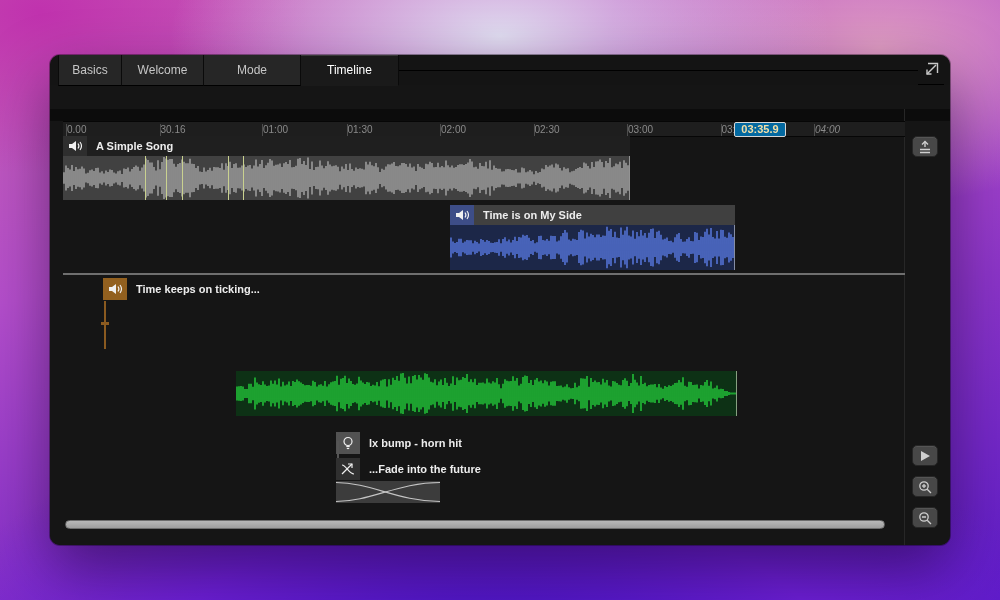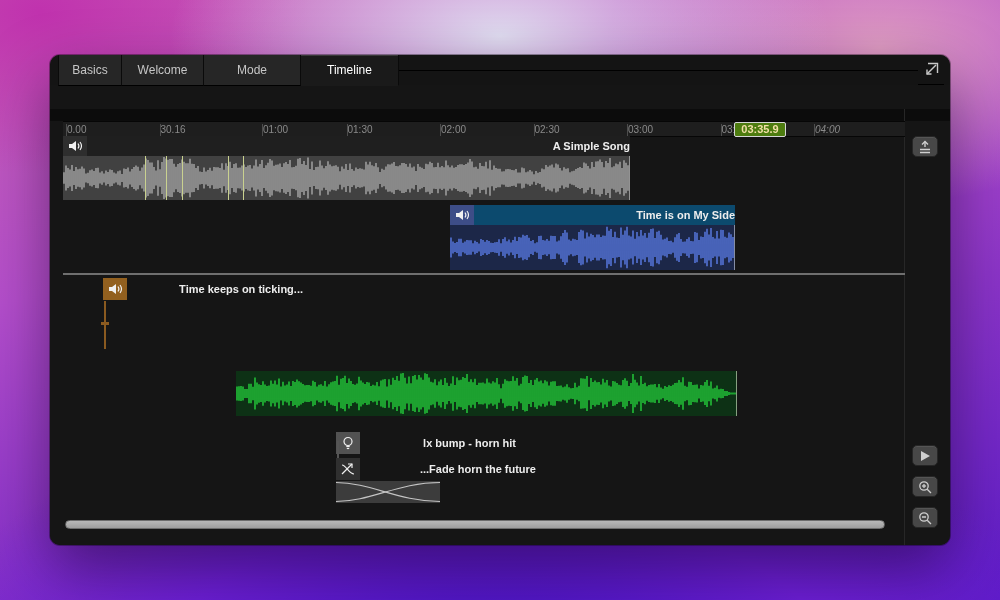--- a/index.html
+++ b/index.html
@@ -55,25 +55,25 @@
   .content{ position:absolute; left:0; top:54px; right:0; bottom:0; background:#151515; }
   .ruler-shadow{ position:absolute; left:0; top:0; right:0; height:12px; background:#0c0c0c; }
   .tracks{ position:absolute; left:13px; top:0; width:842px; height:436px; border-right:1px solid #272727; }
   .ruler{ position:absolute; left:0; top:12px; width:842px; height:16px; background:#1e1e1e; border-top:1px solid #060606; border-bottom:1px solid #060606; }
   .tick{
     position:absolute; top:2px; height:12px; font-size:10px; color:#8a8a8a;
     border-left:1px solid #4d4d4d; line-height:12px; white-space:nowrap;
   }
   .playhead{
     position:absolute; left:671px; top:0px; width:52px; height:15px;
-    background:#4d7c0f; border:1px solid #d6d6d6; border-radius:2px;
+    background:#0369a1; border:1px solid #d6d6d6; border-radius:2px;
     color:#f2dfa7; font-size:11px; font-weight:bold; text-align:center; line-height:13px;
     z-index:5;
   }
-  .cue-head{ position:absolute; height:20px; background:#1f1f1f; display:flex; align-items:center;justify-content:space-between; }
+  .cue-head{ position:absolute; height:20px; background:#1f1f1f; display:flex; align-items:center; }
   .cue-icon{
     width:24px; height:20px; display:flex; align-items:center; justify-content:center; flex:none;
   }
   .cue-name{ color:#ededed; font-size:11px; font-weight:bold; margin-left:9px; white-space:nowrap; }
   .wave{ position:absolute; overflow:hidden; }
   .wave svg{ display:block; }
   .slice{ position:absolute; width:1px; background:#c9d18f; z-index:2; }
   .divider{ position:absolute; left:0; width:842px; height:2px; background:#6f6f6f; }
   .marker-line{ position:absolute; width:2px; background:#8a5a20; }
   .marker-node{ position:absolute; width:8px; height:3px; background:#8a5a20; }
@@ -144,21 +144,21 @@
           <svg width="566" height="44">
             <path d="M1 16.3V27.7M3 9.6V34.4M5 12.1V31.9M7 13.6V30.4M9 9.1V34.9M11 14.9V29.1M13 10.9V33.1M15 13.3V30.7M17 12.8V31.2M19 10.6V33.4M21 12.6V31.4M23 17.6V26.4M25 16.8V27.2M27 14.2V29.8M29 13.6V30.4M31 14.9V29.1M33 12.1V31.9M35 11.7V32.3M37 16.4V27.6M39 15.2V28.8M41 17.5V26.5M43 14.4V29.6M45 16.1V27.9M47 13.5V30.5M49 13.9V30.1M51 16.4V27.6M53 17.6V26.4M55 15.3V28.7M57 14.6V29.4M59 18.1V25.9M61 12.6V31.4M63 12.9V31.1M65 11.6V32.4M67 15.6V28.4M69 13.0V31.0M71 11.0V33.0M73 9.6V34.4M75 10.8V33.2M77 14.8V29.2M79 11.6V32.4M81 8.5V35.5M83 2.6V41.4M85 4.1V39.9M87 6.5V37.5M89 6.5V37.5M91 10.9V33.1M93 14.5V29.5M95 4.3V39.7M97 13.3V30.7M99 5.9V38.1M101 1.1V42.9M103 2.4V41.6M105 3.7V40.3M107 3.1V40.9M109 3.0V41.0M111 7.7V36.3M113 10.8V33.2M115 8.1V35.9M117 7.1V36.9M119 3.6V40.4M121 5.8V38.2M123 7.2V36.8M125 7.2V36.8M127 2.8V41.2M129 7.7V36.3M131 8.1V35.9M133 12.1V31.9M135 10.1V33.9M137 15.5V28.5M139 16.1V27.9M141 11.4V32.6M143 15.6V28.4M145 14.0V30.0M147 11.7V32.3M149 14.8V29.2M151 11.1V32.9M153 11.3V32.7M155 11.2V32.8M157 12.1V31.9M159 7.3V36.7M161 13.7V30.3M163 7.3V36.7M165 10.0V34.0M167 5.7V38.3M169 12.1V31.9M171 7.9V36.1M173 7.2V36.8M175 11.7V32.3M177 11.4V32.6M179 9.6V34.4M181 8.4V35.6M183 11.0V33.0M185 9.4V34.6M187 9.0V35.0M189 12.5V31.5M191 9.4V34.6M193 3.6V40.4M195 10.5V33.5M197 7.9V36.1M199 3.9V40.1M201 12.0V32.0M203 9.3V34.7M205 6.7V37.3M207 3.1V40.9M209 4.4V39.6M211 9.8V34.2M213 8.7V35.3M215 8.4V35.6M217 7.4V36.6M219 10.9V33.1M221 7.3V36.7M223 6.0V38.0M225 8.0V36.0M227 4.1V39.9M229 11.3V32.7M231 11.0V33.0M233 9.7V34.3M235 2.7V41.3M237 2.1V41.9M239 8.0V36.0M241 4.9V39.1M243 9.1V34.9M245 1.4V42.6M247 13.1V30.9M249 5.6V38.4M251 14.0V30.0M253 10.9V33.1M255 10.7V33.3M257 4.4V39.6M259 9.4V34.6M261 12.2V31.8M263 10.0V34.0M265 5.3V38.7M267 8.5V35.5M269 10.2V33.8M271 9.8V34.2M273 9.2V34.8M275 10.8V33.2M277 15.2V28.8M279 10.5V33.5M281 12.7V31.3M283 7.9V36.1M285 14.0V30.0M287 7.4V36.6M289 13.1V30.9M291 14.7V29.3M293 11.4V32.6M295 13.0V31.0M297 12.3V31.7M299 12.7V31.3M301 13.5V30.5M303 5.7V38.3M305 8.6V35.4M307 5.8V38.2M309 9.2V34.8M311 10.2V33.8M313 6.9V37.1M315 11.3V32.7M317 15.9V28.1M319 12.8V31.2M321 13.8V30.2M323 10.4V33.6M325 8.2V35.8M327 8.4V35.6M329 7.5V36.5M331 6.0V38.0M333 9.9V34.1M335 10.2V33.8M337 9.3V34.7M339 7.0V37.0M341 7.0V37.0M343 7.9V36.1M345 10.7V33.3M347 7.6V36.4M349 11.5V32.5M351 10.5V33.5M353 15.0V29.0M355 7.9V36.1M357 10.7V33.3M359 11.8V32.2M361 13.1V30.9M363 7.8V36.2M365 8.3V35.7M367 5.7V38.3M369 7.0V37.0M371 11.2V32.8M373 11.1V32.9M375 6.8V37.2M377 11.2V32.8M379 10.0V34.0M381 11.2V32.8M383 4.4V39.6M385 9.3V34.7M387 11.2V32.8M389 9.4V34.6M391 11.7V32.3M393 10.9V33.1M395 8.9V35.1M397 8.2V35.8M399 8.3V35.7M401 9.1V34.9M403 8.1V35.9M405 6.4V37.6M407 3.0V41.0M409 5.5V38.5M411 11.2V32.8M413 10.7V33.3M415 12.7V31.3M417 6.9V37.1M419 9.9V34.1M421 10.2V33.8M423 5.8V38.2M425 12.6V31.4M427 4.3V39.7M429 13.8V30.2M431 9.5V34.5M433 11.9V32.1M435 12.7V31.3M437 12.7V31.3M439 15.5V28.5M441 15.3V28.7M443 13.3V30.7M445 13.0V31.0M447 13.3V30.7M449 14.0V30.0M451 14.3V29.7M453 13.1V30.9M455 16.6V27.4M457 16.6V27.4M459 11.5V32.5M461 12.2V31.8M463 16.2V27.8M465 15.5V28.5M467 14.1V29.9M469 15.4V28.6M471 18.2V25.8M473 15.0V29.0M475 16.8V27.2M477 16.1V27.9M479 12.5V31.5M481 13.2V30.8M483 9.1V34.9M485 10.7V33.3M487 9.6V34.4M489 8.5V35.5M491 11.4V32.6M493 7.5V36.5M495 8.6V35.4M497 12.1V31.9M499 14.4V29.6M501 11.2V32.8M503 12.7V31.3M505 12.3V31.7M507 16.3V27.7M509 15.2V28.8M511 14.8V29.2M513 13.1V30.9M515 11.9V32.1M517 10.9V33.1M519 11.9V32.1M521 6.4V37.6M523 7.4V36.6M525 10.0V34.0M527 12.4V31.6M529 6.0V38.0M531 11.0V33.0M533 5.6V38.4M535 5.3V38.7M537 3.6V40.4M539 6.0V38.0M541 11.2V32.8M543 5.0V39.0M545 7.0V37.0M547 2.1V41.9M549 11.3V32.7M551 10.3V33.7M553 7.5V36.5M555 8.2V35.8M557 5.8V38.2M559 12.0V32.0M561 4.2V39.8M563 6.8V37.2M565 9.3V34.7" stroke="#a8a8a8" stroke-width="1.4"></path>
           </svg>
         </div>
       <div class="slice" style="left:82px;top:47px;height:44px"></div>
       <div class="slice" style="left:103px;top:47px;height:44px"></div>
       <div class="slice" style="left:119px;top:47px;height:44px"></div>
       <div class="slice" style="left:165px;top:47px;height:44px"></div>
       <div class="slice" style="left:180px;top:47px;height:44px"></div>
 
-      <div class="cue-head" style="left:387px;top:96px;width:285px;background:#0c4a6e">
+      <div class="cue-head" style="left:387px;top:96px;width:285px;background:#404040">
         <span class="cue-icon" style="background:#3d4d87">
           <svg class="glyph" width="15" height="12" viewBox="0 0 15 12">
             <polygon points="1,4 4,4 8,1 8,11 4,8 1,8" fill="#f0f0f0"></polygon>
             <path d="M10 3.5 q1.8 2.5 0 5" stroke="#f0f0f0" stroke-width="1.2" fill="none"></path>
             <path d="M12 2 q3 4 0 8" stroke="#f0f0f0" stroke-width="1.2" fill="none"></path>
           </svg>
         </span>
         <span class="cue-name">Time is on My Side</span>
       </div>
       <div class="wave" id="wave1" style="left:387px;top:116px;width:285px;height:45px;background:#1c2748;border-right:1px solid rgba(220,225,240,.55)">
@@ -201,21 +201,21 @@
       <div class="connector" style="left:274px;top:332px;height:18px"></div>
 
       <div class="cue-head" style="left:273px;top:350px;width:200px;background:transparent">
         <span class="cue-icon" style="background:#303030;height:22px">
           <svg class="glyph" width="16" height="14" viewBox="0 0 16 14" fill="none" stroke="#f0f0f0" stroke-width="1.2">
             <line x1="2" y1="12" x2="12" y2="2"></line>
             <polyline points="8,2 12,2 12,6"></polyline>
             <path d="M2 3 C6 3 9 12 14 12"></path>
           </svg>
         </span>
-        <span class="cue-name">...Fade horn the future</span>
+        <span class="cue-name">...Fade into the future</span>
       </div>
       <div class="fade-panel" style="left:273px;top:372px">
         <svg class="glyph" width="104" height="22" viewBox="0 0 104 22" fill="none" stroke="#c4c4c4" stroke-width="1.2">
           <path d="M0 20.5 C35 20.5 62 1.5 104 1.5"></path>
           <path d="M0 1.5 C35 1.5 62 20.5 104 20.5"></path>
         </svg>
       </div>
 
       <div class="scrollbar"></div>
     </div>

